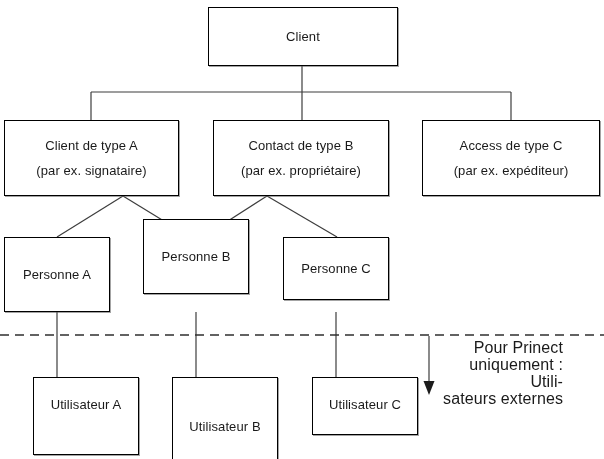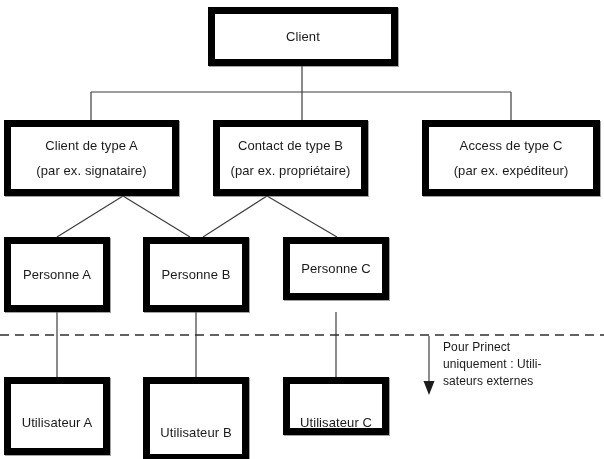--- a/index.html
+++ b/index.html
@@ -31,44 +31,45 @@
     stroke: #2f2f2f;
     stroke-width: 1.6;
     stroke-dasharray: 9 6;
   }
   .connectors polygon {
     fill: #1c1c1c;
   }
   .node {
     position: absolute;
     box-sizing: border-box;
-    border: 7px solid #000000;
+    border: 1px solid #000000;
     box-shadow: 1px 1px 0 rgba(90,90,90,0.55);
     background: #ffffff;
     display: flex;
     flex-direction: column;
     align-items: center;
     justify-content: center;
     text-align: center;
     font-size: 13px;
     color: #1a1a1a;
     letter-spacing: 0.1px;
   }
   .node .lbl { display: block; line-height: 25px; }
   .node.top-align {
     justify-content: flex-start;
-    padding-top: 26px;
+    padding-top: 14px;
+    margin-left: 29px;
   }
   .annotation {
     position: absolute;
     left: 443px;
     top: 339px;
     width: 120px;
-    text-align: left;
-    font-size: 12px;
+    text-align: right;
+    font-size: 16px;
     line-height: 17px;
     color: #1a1a1a;
     letter-spacing: 0.1px;
   }
 </style>
 </head>
 <body>
 
 <div class="stage">
 
@@ -99,35 +100,35 @@
 
   <div class="node" style="left:208px; top:7px; width:190px; height:59px;">
     <span class="lbl">Client</span>
   </div>
 
   <div class="node" style="left:4px; top:120px; width:175px; height:76px;">
     <span class="lbl">Client de type A</span>
     <span class="lbl">(par ex. signataire)</span>
   </div>
 
-  <div class="node" style="left:213px; top:120px; width:155px; height:76px;">
+  <div class="node" style="left:213px; top:120px; width:176px; height:76px;">
     <span class="lbl">Contact de type B</span>
     <span class="lbl">(par ex. propriétaire)</span>
   </div>
 
   <div class="node" style="left:422px; top:120px; width:178px; height:76px;">
     <span class="lbl">Access de type C</span>
     <span class="lbl">(par ex. expéditeur)</span>
   </div>
 
   <div class="node" style="left:4px; top:237px; width:106px; height:75px;">
     <span class="lbl">Personne A</span>
   </div>
 
-  <div class="node" style="left:143px; top:237px; width:106px; height:75px;">
+  <div class="node" style="left:143px; top:219px; width:106px; height:75px;">
     <span class="lbl">Personne B</span>
   </div>
 
   <div class="node" style="left:283px; top:237px; width:106px; height:63px;">
     <span class="lbl">Personne C</span>
   </div>
 
   <div class="node top-align" style="left:4px; top:377px; width:106px; height:78px;">
     <span class="lbl">Utilisateur A</span>
   </div>

